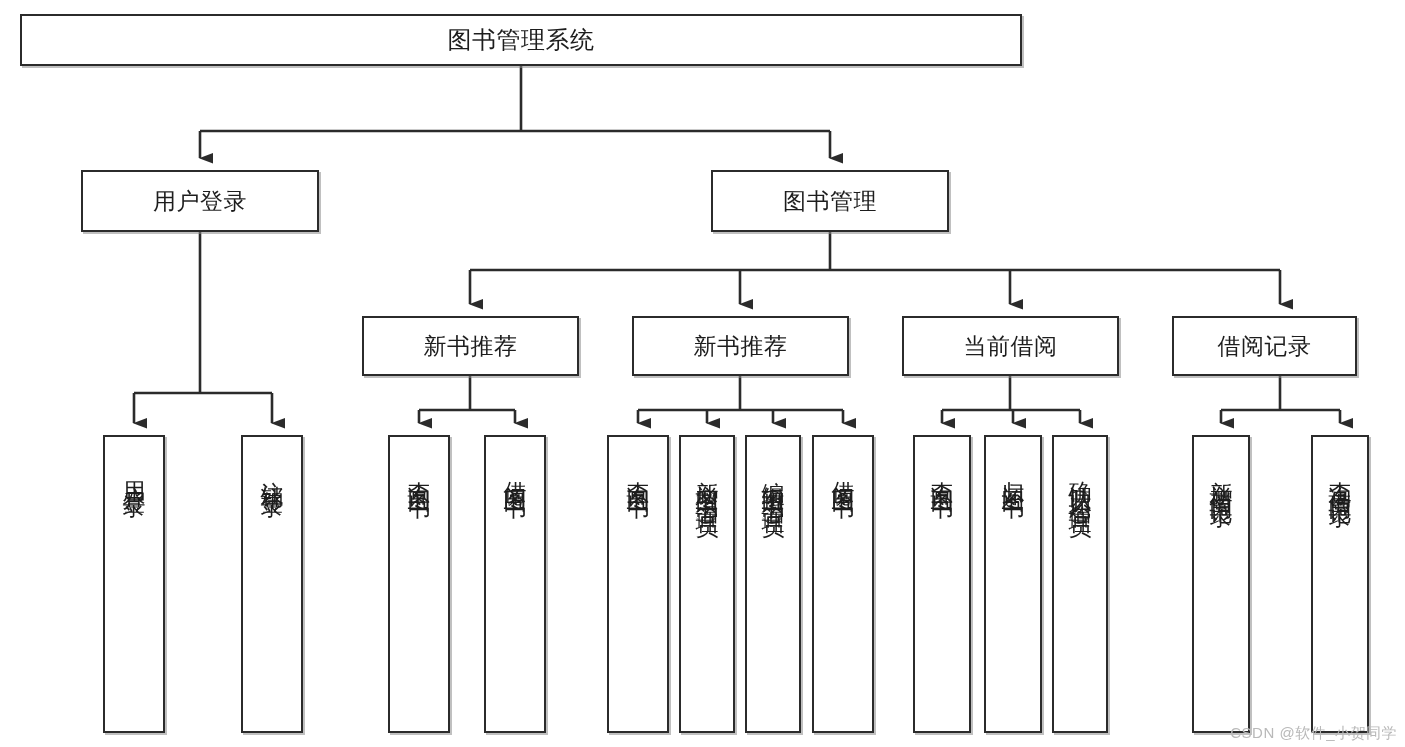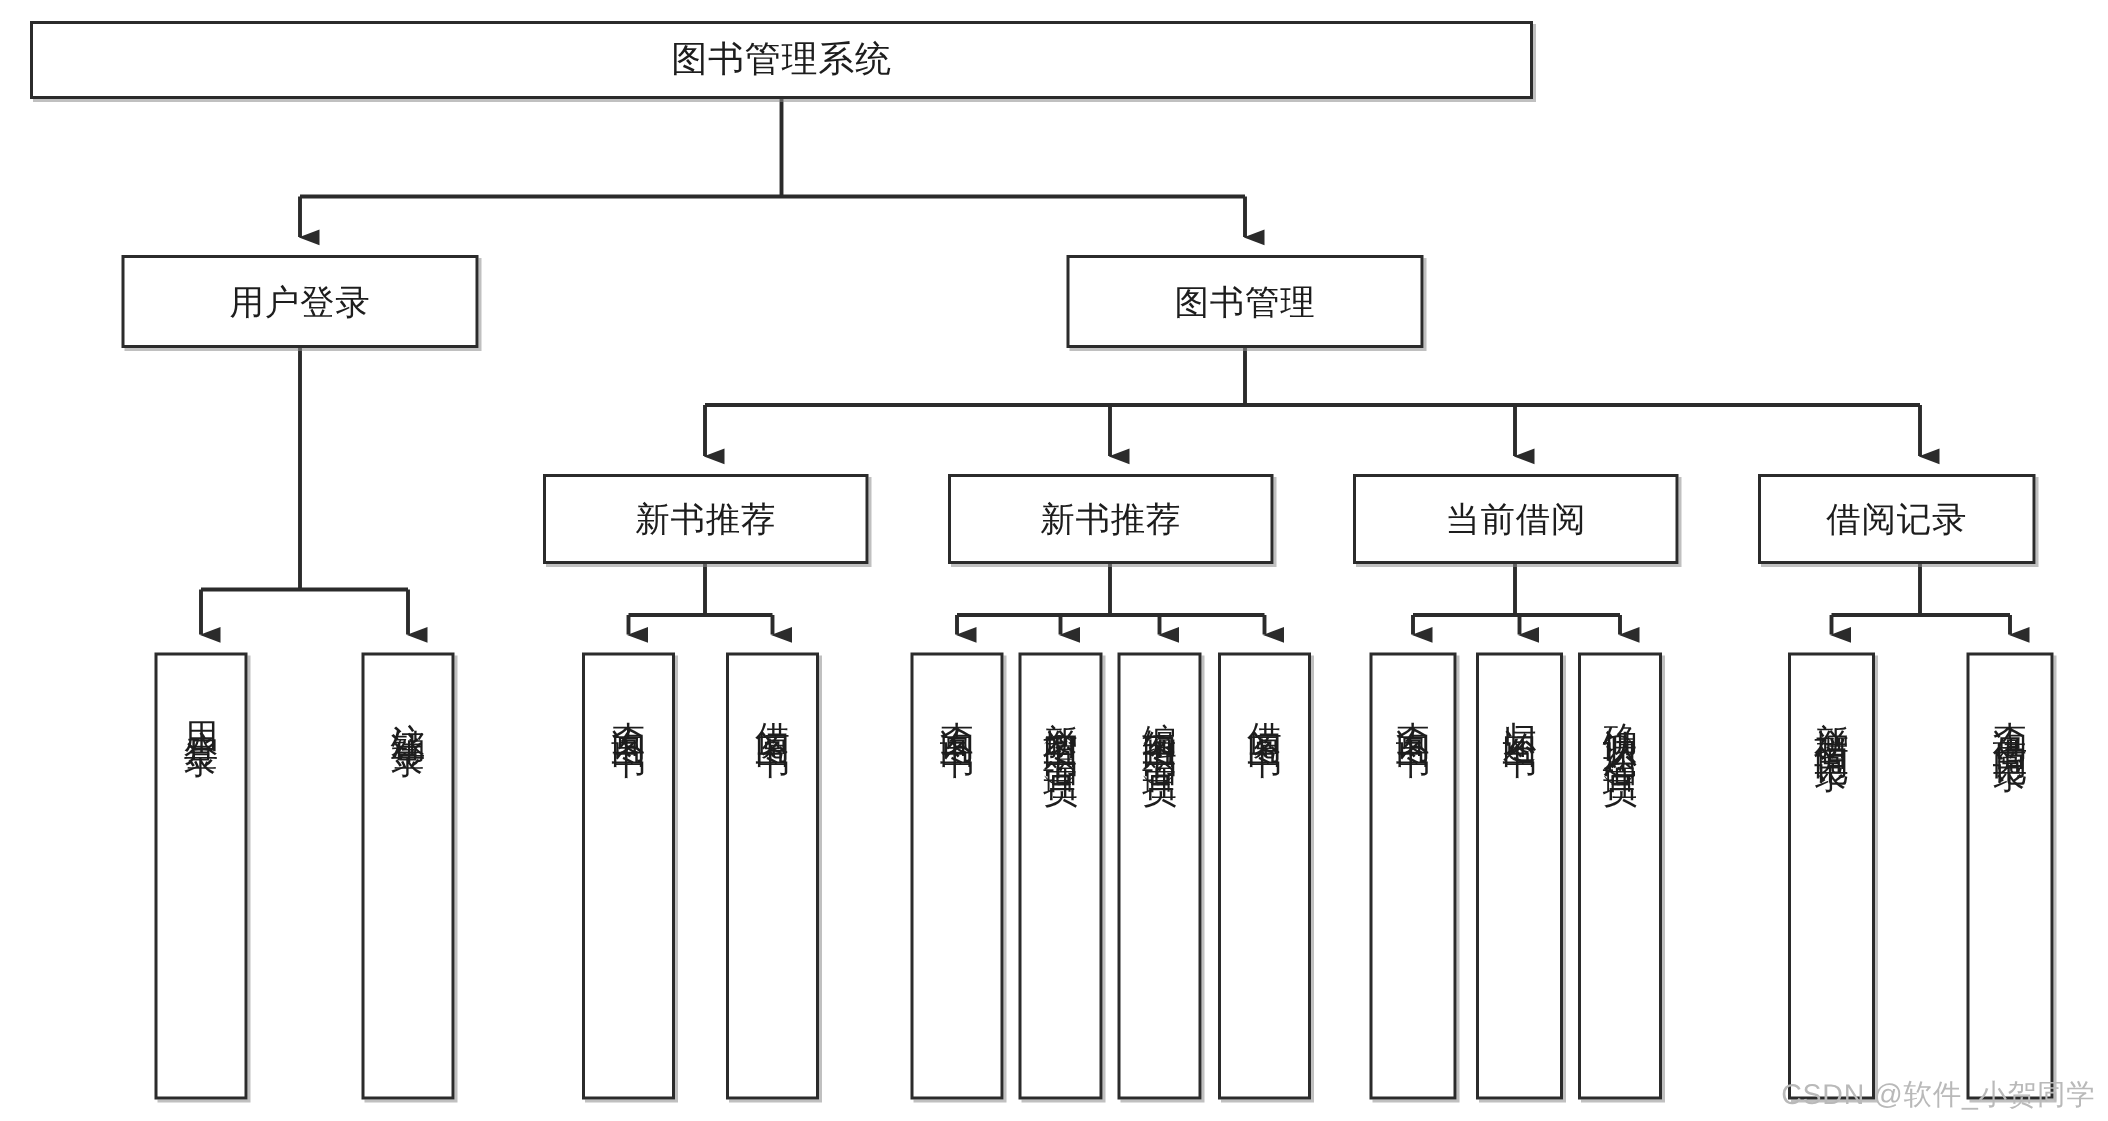--- a/index.html
+++ b/index.html
@@ -57,21 +57,21 @@
     writing-mode: vertical-rl;
     text-orientation: upright;
     font-size: 23px;
     line-height: 1.0;
     letter-spacing: 5px;
   }
   .watermark {
     position: absolute;
     right: 8px;
     bottom: 4px;
-    font-size: 19px;
+    font-size: 15px;
     color: #b9b9b9;
     letter-spacing: 0.5px;
     user-select: none;
   }
 </style>
 </head>
 <body>
 
 <div id="canvas">
 

